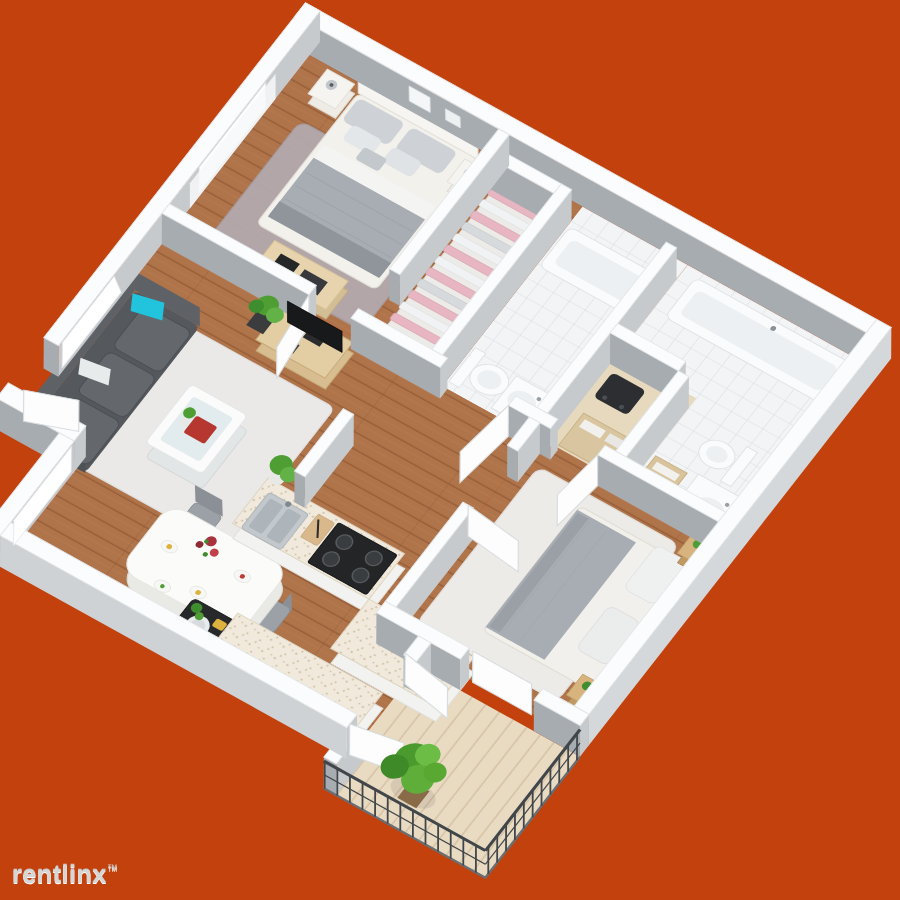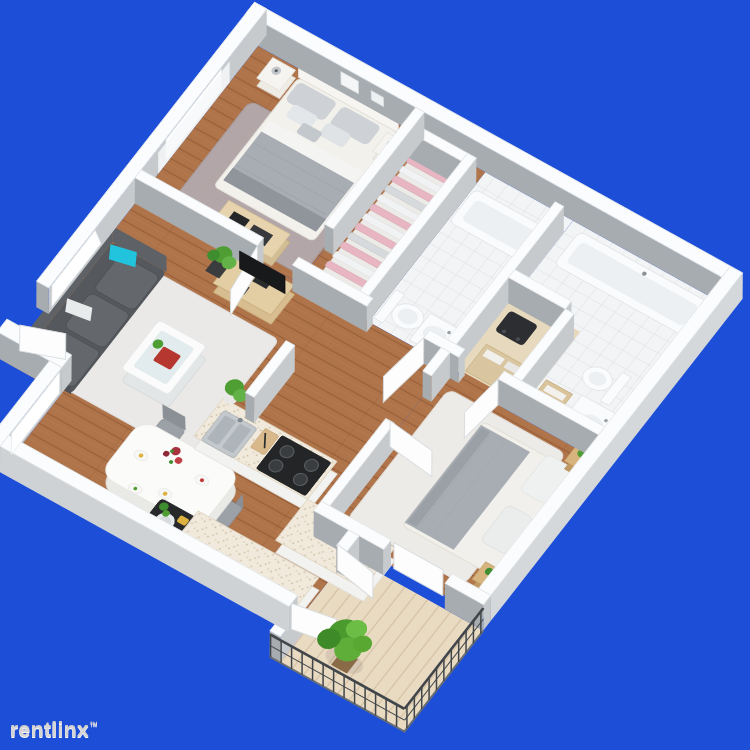--- a/index.html
+++ b/index.html
@@ -1,17 +1,17 @@
 <!DOCTYPE html>
 <html style="--wall_cap: #fbfcfd; --wall_edge: #e4e7e9; --face_dark: #a7acb0; --face_light: #c6cacd; --face_outer_right: #d5d8da; --face_outer_bottom: #ced2d5; --wood: #b0744a; --wood_line: #975e38; --tile: #f3f4f6; --tile_line: #d9dde0; --deck: #e9dac2; --deck_line: #d3bfa0; --speckle_bg: #f0e9dc; --speckle_dot: #cbbc9e; --rug_gray: #b3abb0; --rug_white: #eef0f1; --sofa: #55585c; --sofa_light: #64686c; --teal: #22c3dc; --duvet: #a7adb3; --clothes_pink: #e7b6c2; --furniture_wood: #d7bd90; --tan: #dcc7a0; --plant_green: #4f9e33; --plant_green_dark: #3e8d2e; --railing: #41464a; --appliance_dark: #232527; --book_red: #b5372f; --accent_yellow: #ddb23e; --watermark: #d6d6d6;"><head>
 <meta charset="utf-8">
 <style>
   html,body{margin:0;padding:0;background:#ffffff;}
   body{width:750px;height:750px;overflow:hidden;font-family:"Liberation Sans",sans-serif;}
-  .stage{position:relative;width:750px;height:750px;background:#1d4ed8;}
+  .stage{position:relative;width:750px;height:750px;background:#c2410c;}
   svg{position:absolute;left:0;top:0;}
   .cap{fill:var(--wall_cap);stroke:var(--wall_edge);stroke-width:.8;}
   .fv{fill:var(--face_dark);}
   .fu{fill:var(--face_light);}
   .fuout{fill:var(--face_outer_right);}
   .fvout{fill:var(--face_outer_bottom);}
   .door{fill:#fdfdfe;stroke:#d8dcdf;stroke-width:.9;}
   .win{fill:#ffffff;stroke:#e2e6e9;stroke-width:.6;}
   .fixture{fill:#fafbfc;stroke:#dfe3e6;stroke-width:.8;}
   .fixin{fill:#edf0f2;}

